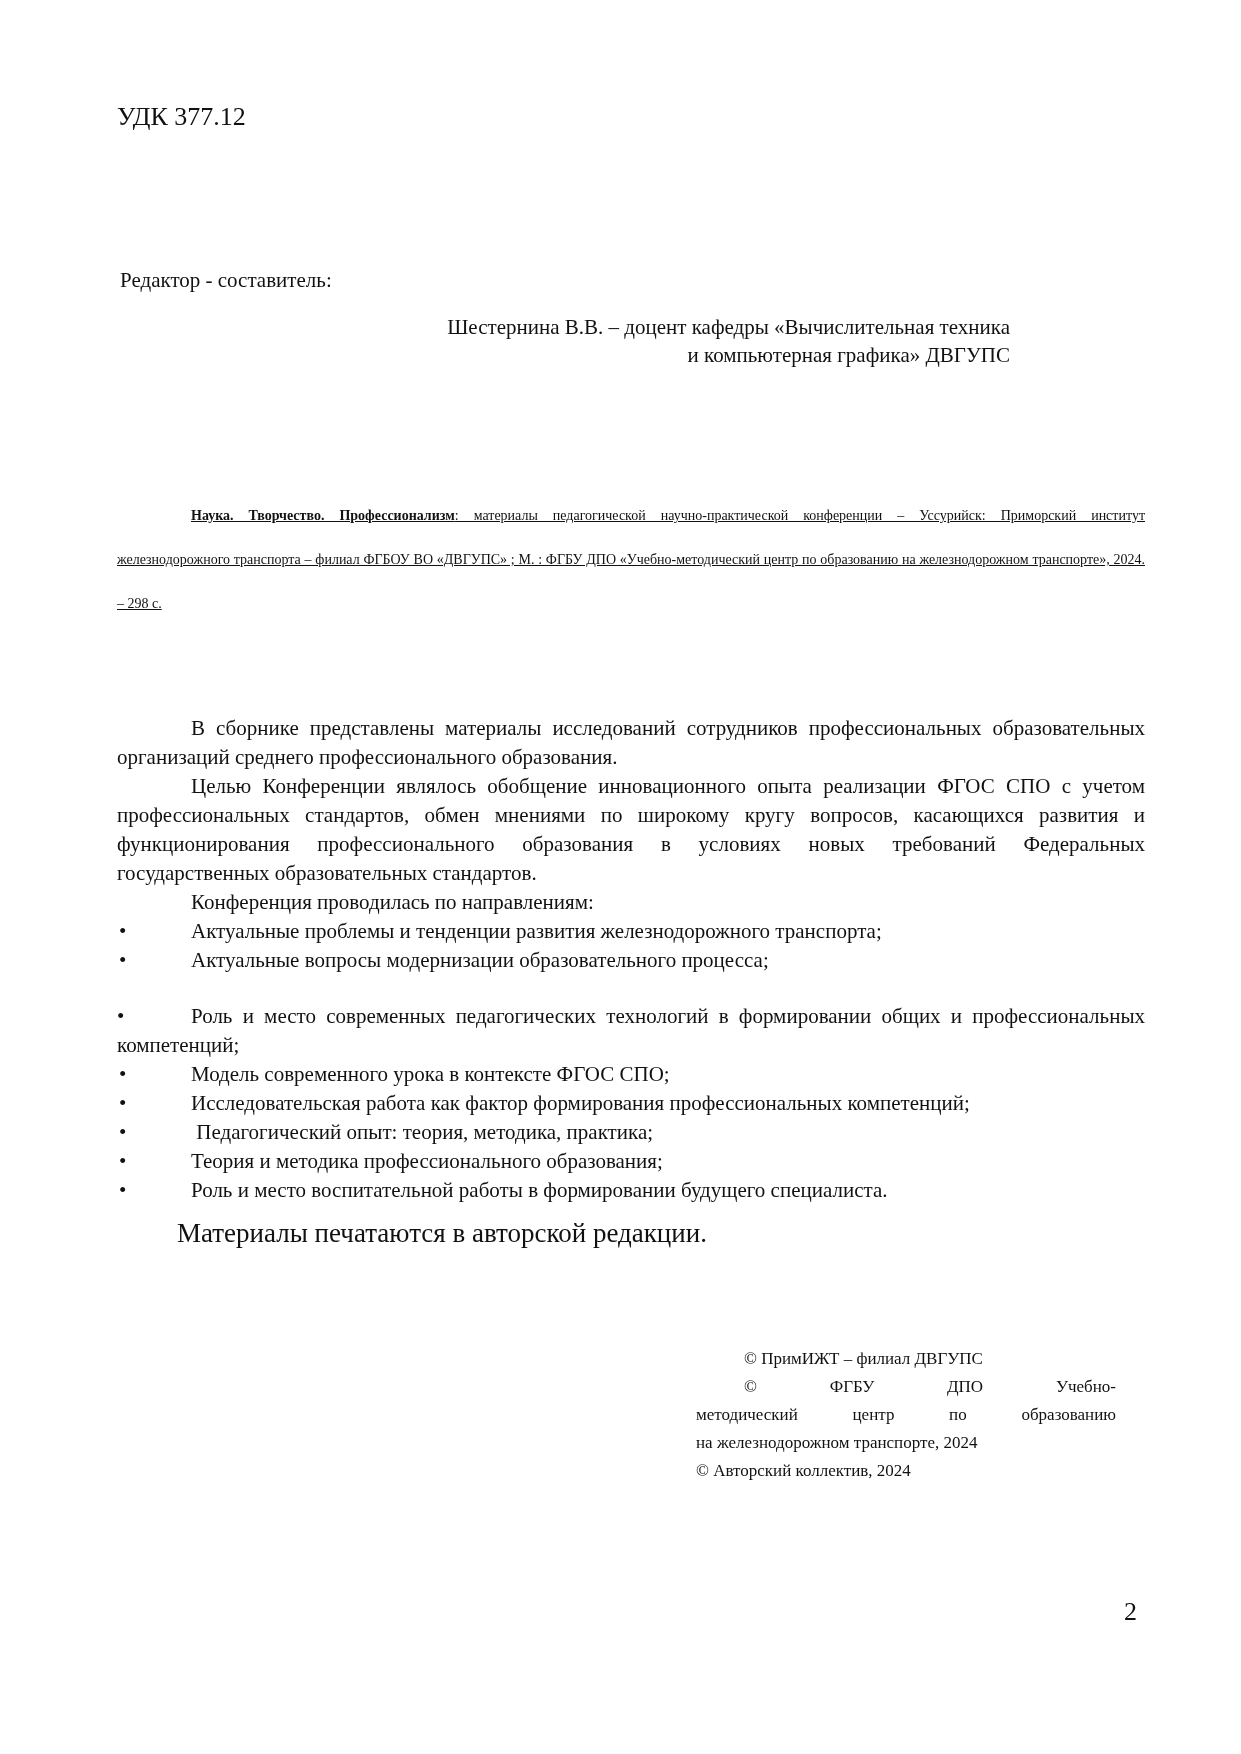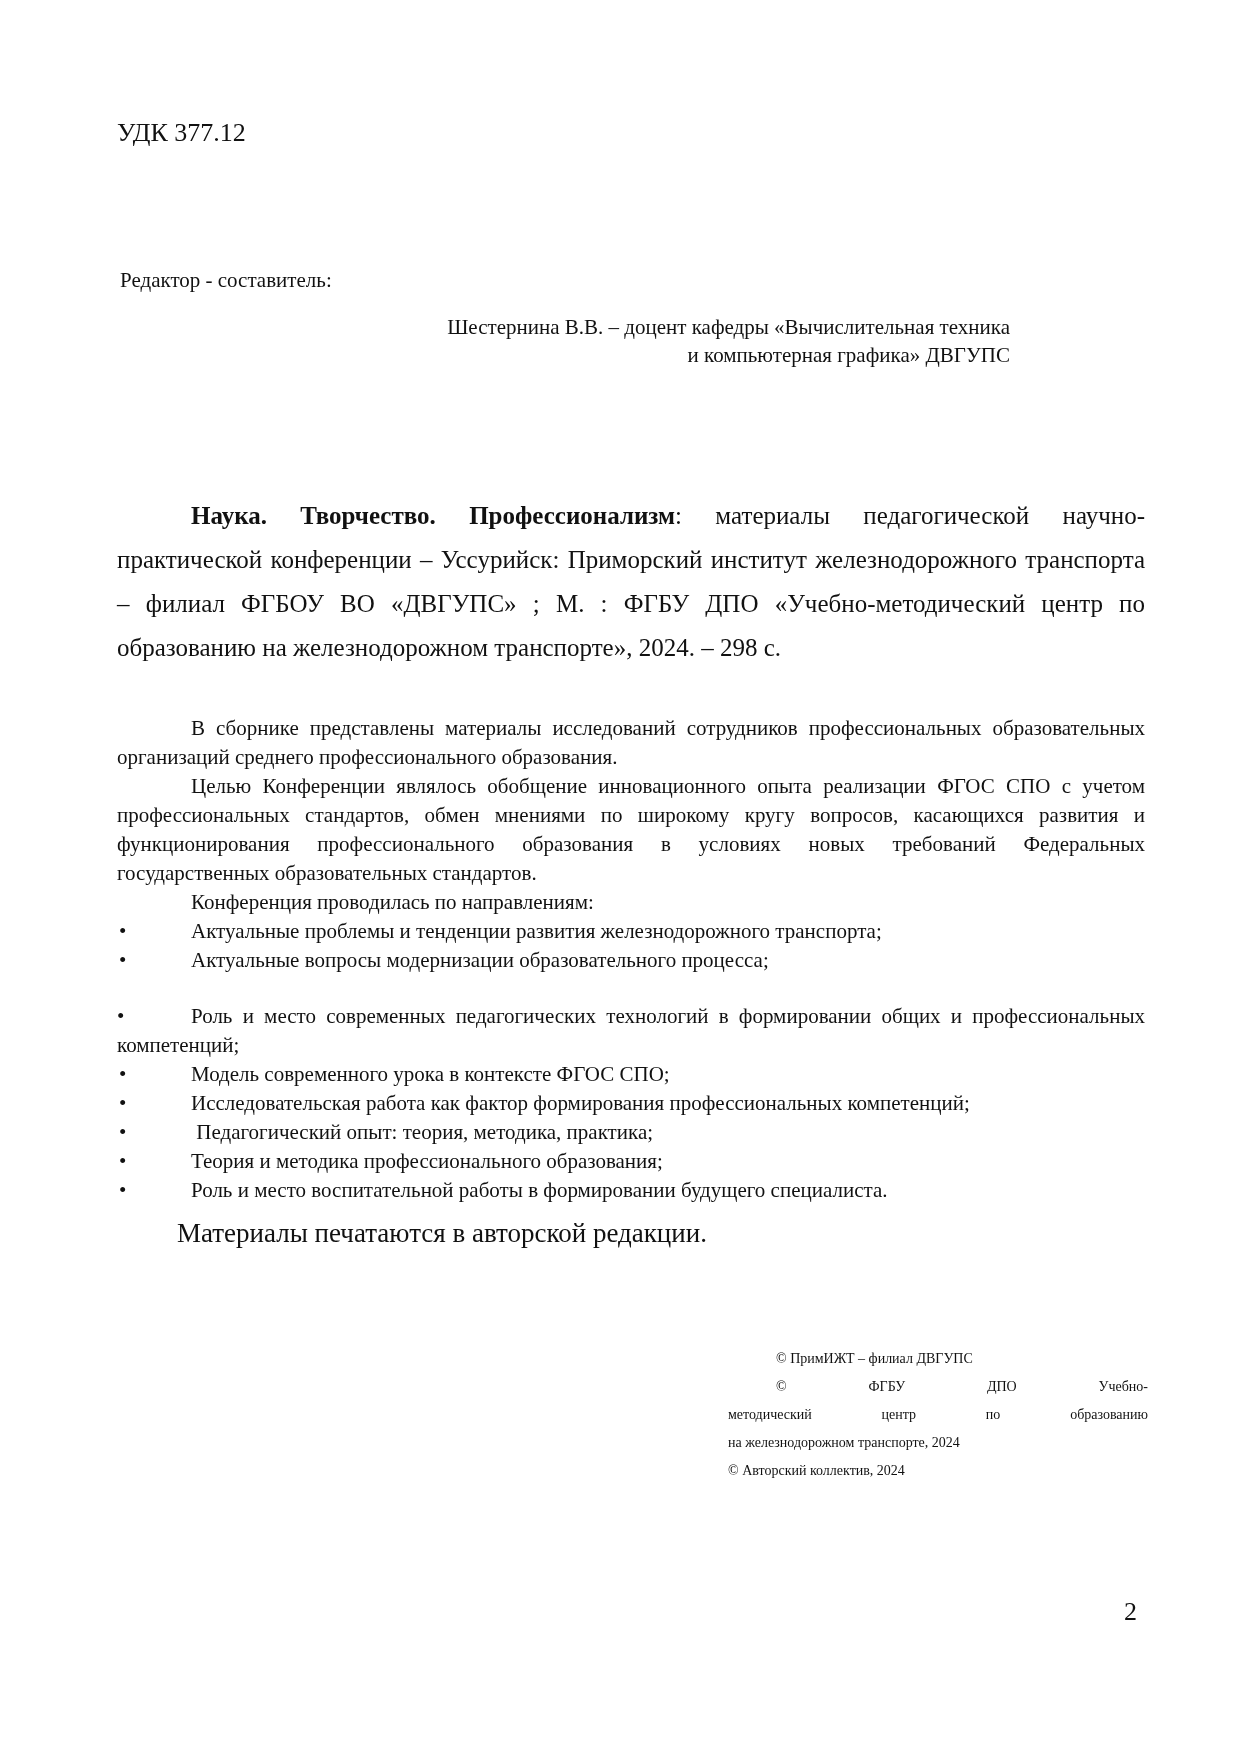--- a/index.html
+++ b/index.html
@@ -2,35 +2,35 @@
 <html><head>
   <meta charset="utf-8">
   <style>
     html, body { margin: 0; padding: 0; background: #ffffff; }
     body {
       width: 1241px; height: 1754px; position: relative; overflow: hidden;
       font-family: "Liberation Serif", "DejaVu Serif", serif;
       color: #111111;
     }
     .abs { position: absolute; }
-    .udk { left: 117px; top: 118px; font-size: 26px; }
+    .udk { left: 117px; top: 102px; font-size: 26px; }
     .editor-label { left: 0; width: 1241px; top: 268px; font-size: 21px; padding-left: 120px; box-sizing: border-box; }
     .editor-name { left: 310px; width: 700px; top: 313px; text-align: right; font-size: 21px; line-height: 28px; }
-    .bib { left: 117px; width: 1028px; top: 494px; font-size: 25px; line-height: 44px; text-align: justify; }
+    .bib { left: 117px; width: 1028px; top: 494px; font-size: 14px; line-height: 44px; text-align: justify; text-decoration: underline; }
     .bib .indent { display: inline-block; width: 74px; }
     .bib b { font-family: "Liberation Serif", serif; font-weight: bold; }
     .desc { left: 117px; width: 1028px; top: 714px; font-size: 21px; line-height: 29px; text-align: justify; }
     .desc p { margin: 0; text-indent: 74px; }
     .desc ul { list-style: none; margin: 0; padding: 0; }
     .desc li { position: relative; padding-left: 74px; text-indent: 0; }
     .desc li .bullet { position: absolute; left: 2px; top: 0; }
     .desc li.wrap { padding-left: 0; margin-top: 27px; }
     .desc li.wrap .bullet { position: static; display: inline-block; width: 74px; }
     .note { left: 177px; top: 1218px; font-size: 27px; }
-    .copy { left: 728px; width: 420px; top: 1345px; font-size: 14px; line-height: 28px; }
+    .copy { left: 696px; width: 420px; top: 1345px; font-size: 17px; line-height: 28px; }
     .copy .line { display: block; }
     .copy .justify { text-align: justify; text-align-last: justify; }
     .copy .center { }
     .pagenum { left: 1124px; top: 1597px; font-size: 26px; }
   </style>
 </head>
 <body>
 
 <div class="abs udk">УДК 377.12</div>
 

